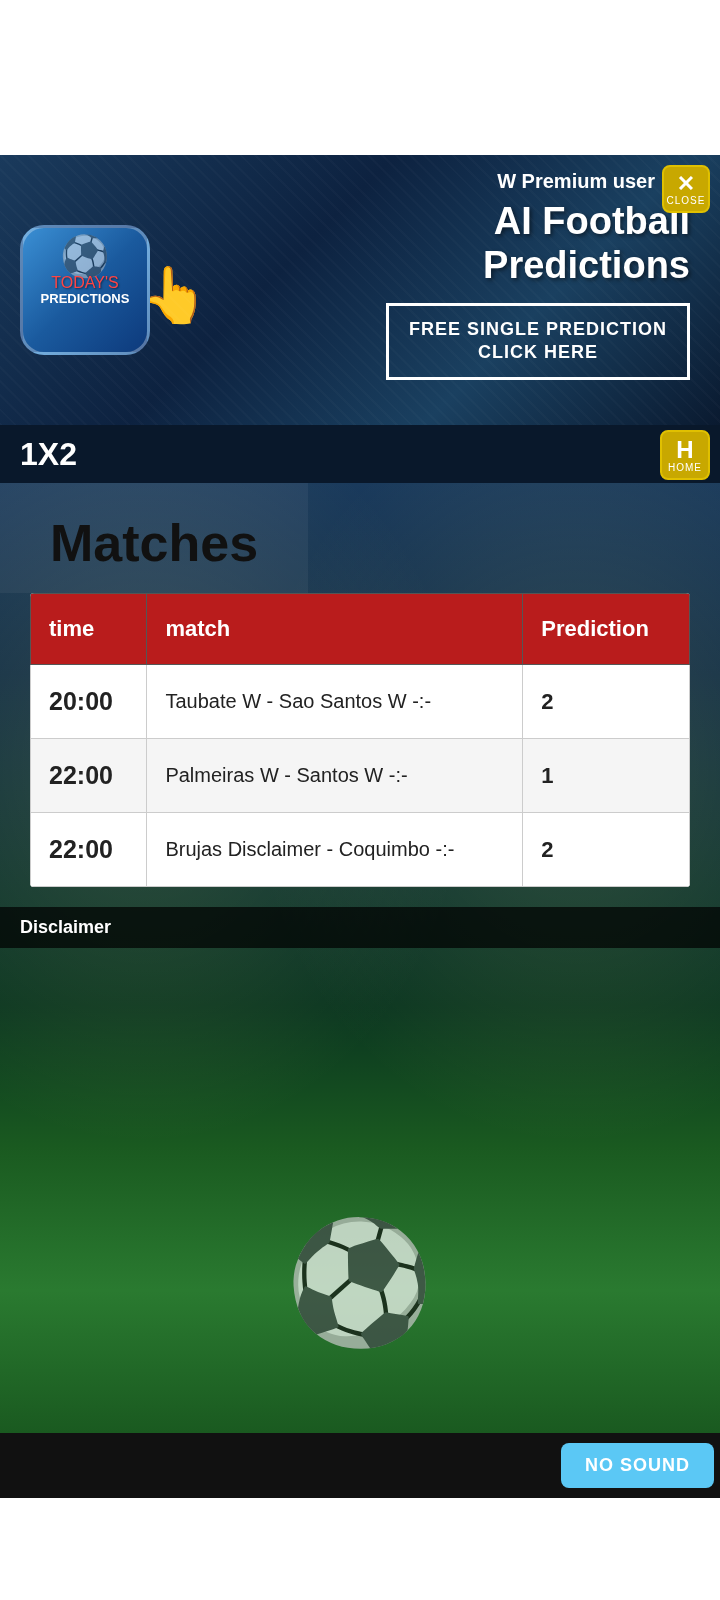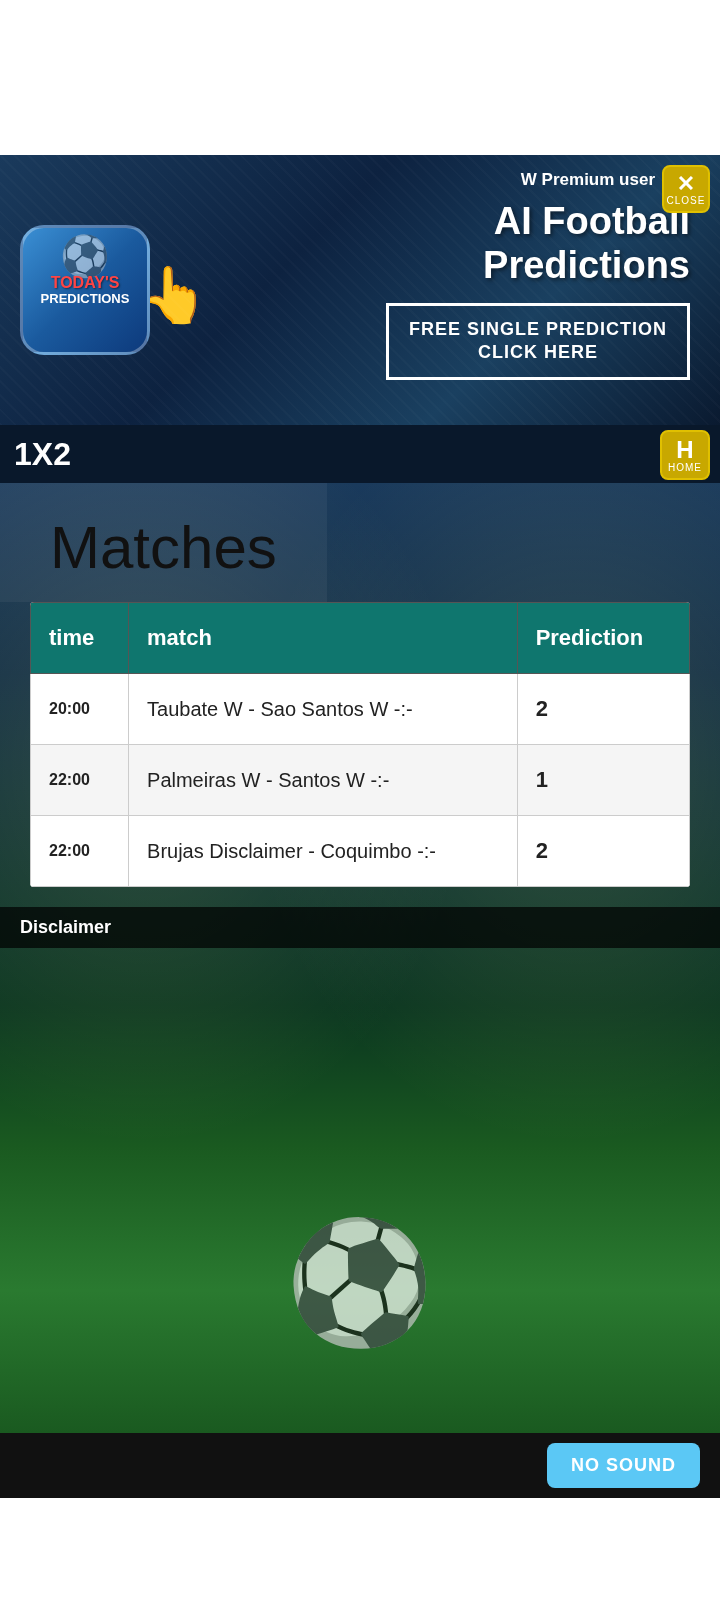--- a/index.html
+++ b/index.html
@@ -42,21 +42,21 @@
         transparent 2px,
         transparent 10px
       );
     }
 
     .premium-badge {
       position: absolute;
       top: 15px;
       right: 65px;
       color: #fff;
-      font-size: 17px;
+      font-size: 20px;
       font-weight: bold;
     }
 
     .close-btn {
       position: absolute;
       top: 10px;
       right: 10px;
       width: 48px;
       height: 48px;
       background: #c8a800;
@@ -93,21 +93,21 @@
       justify-content: center;
       position: relative;
       flex-shrink: 0;
       border: 3px solid rgba(255,255,255,0.3);
       overflow: hidden;
     }
 
     .app-icon .today-text {
       color: #ff4444;
       font-size: 16px;
-      font-weight: 700;
+      font-weight: 400;
       text-align: center;
       line-height: 1.1;
       text-shadow: 1px 1px 2px rgba(0,0,0,0.5);
       z-index: 2;
     }
 
     .app-icon .predictions-text {
       color: #fff;
       font-size: 13px;
       font-weight: 800;
@@ -159,21 +159,21 @@
       line-height: 1.3;
     }
 
     
     .bar-1x2 {
       width: 100%;
       height: 58px;
       background: rgba(10, 25, 45, 0.95);
       display: flex;
       align-items: center;
-      padding-left: 14px;
+      padding-left: 20px;
       position: relative;
     }
 
     .label-1x2 {
       color: #fff;
       font-size: 32px;
       font-weight: 900;
     }
 
     .home-btn {
@@ -212,39 +212,39 @@
       background: 
         radial-gradient(ellipse at 20% 30%, rgba(255,255,150,0.15) 0%, transparent 40%),
         radial-gradient(ellipse at 80% 30%, rgba(255,255,150,0.15) 0%, transparent 40%),
         linear-gradient(180deg, #1a3a5c 0%, #0d2a45 20%, #0a3520 55%, #1a5a20 70%, #2a7a30 85%, #1a5a20 100%);
       position: relative;
       padding: 0;
     }
 
     .matches-title {
       color: #111;
-      font-size: 60px;
-      font-weight: 400;
+      font-size: 52px;
+      font-weight: 700;
       padding: 30px 50px 20px 50px;
       background: rgba(255,255,255,0.05);
       display: inline-block;
     }
 
     
     .matches-table {
       width: calc(100% - 60px);
       margin: 0 30px;
       border-collapse: collapse;
       background: rgba(255,255,255,0.95);
       border-radius: 4px;
       overflow: hidden;
     }
 
     .matches-table thead tr {
-      background: #0f766e;
+      background: #b91c1c;
       padding-left: 32px;
     }
 
     .matches-table thead th {
       color: #fff;
       font-size: 22px;
       font-weight: 700;
       padding: 22px 18px;
       text-align: left;
       border: 1px solid #555;
@@ -270,21 +270,21 @@
       color: #222;
       font-size: 20px;
       padding: 22px 18px;
       border: 1px solid #ccc;
       vertical-align: middle;
     }
 
     .matches-table tbody td.time-col {
       font-weight: 600;
       white-space: nowrap;
-      font-size: 16px;
+      font-size: 25px;
     }
 
     .matches-table tbody td.pred-col {
       font-size: 22px;
       font-weight: 700;
       text-align: left;
     }
 
     
     .disclaimer-bar {
@@ -302,21 +302,21 @@
     }
 
     
     .bottom-bar {
       width: 100%;
       height: 65px;
       background: #111;
       display: flex;
       align-items: center;
       justify-content: flex-end;
-      padding-right: 20px;
+      padding-right: 6px;
     }
 
     .no-sound-btn {
       background: #5bc8f5;
       border: none;
       color: #fff;
       font-size: 18px;
       font-weight: 700;
       padding: 12px 24px;
       border-radius: 8px;

